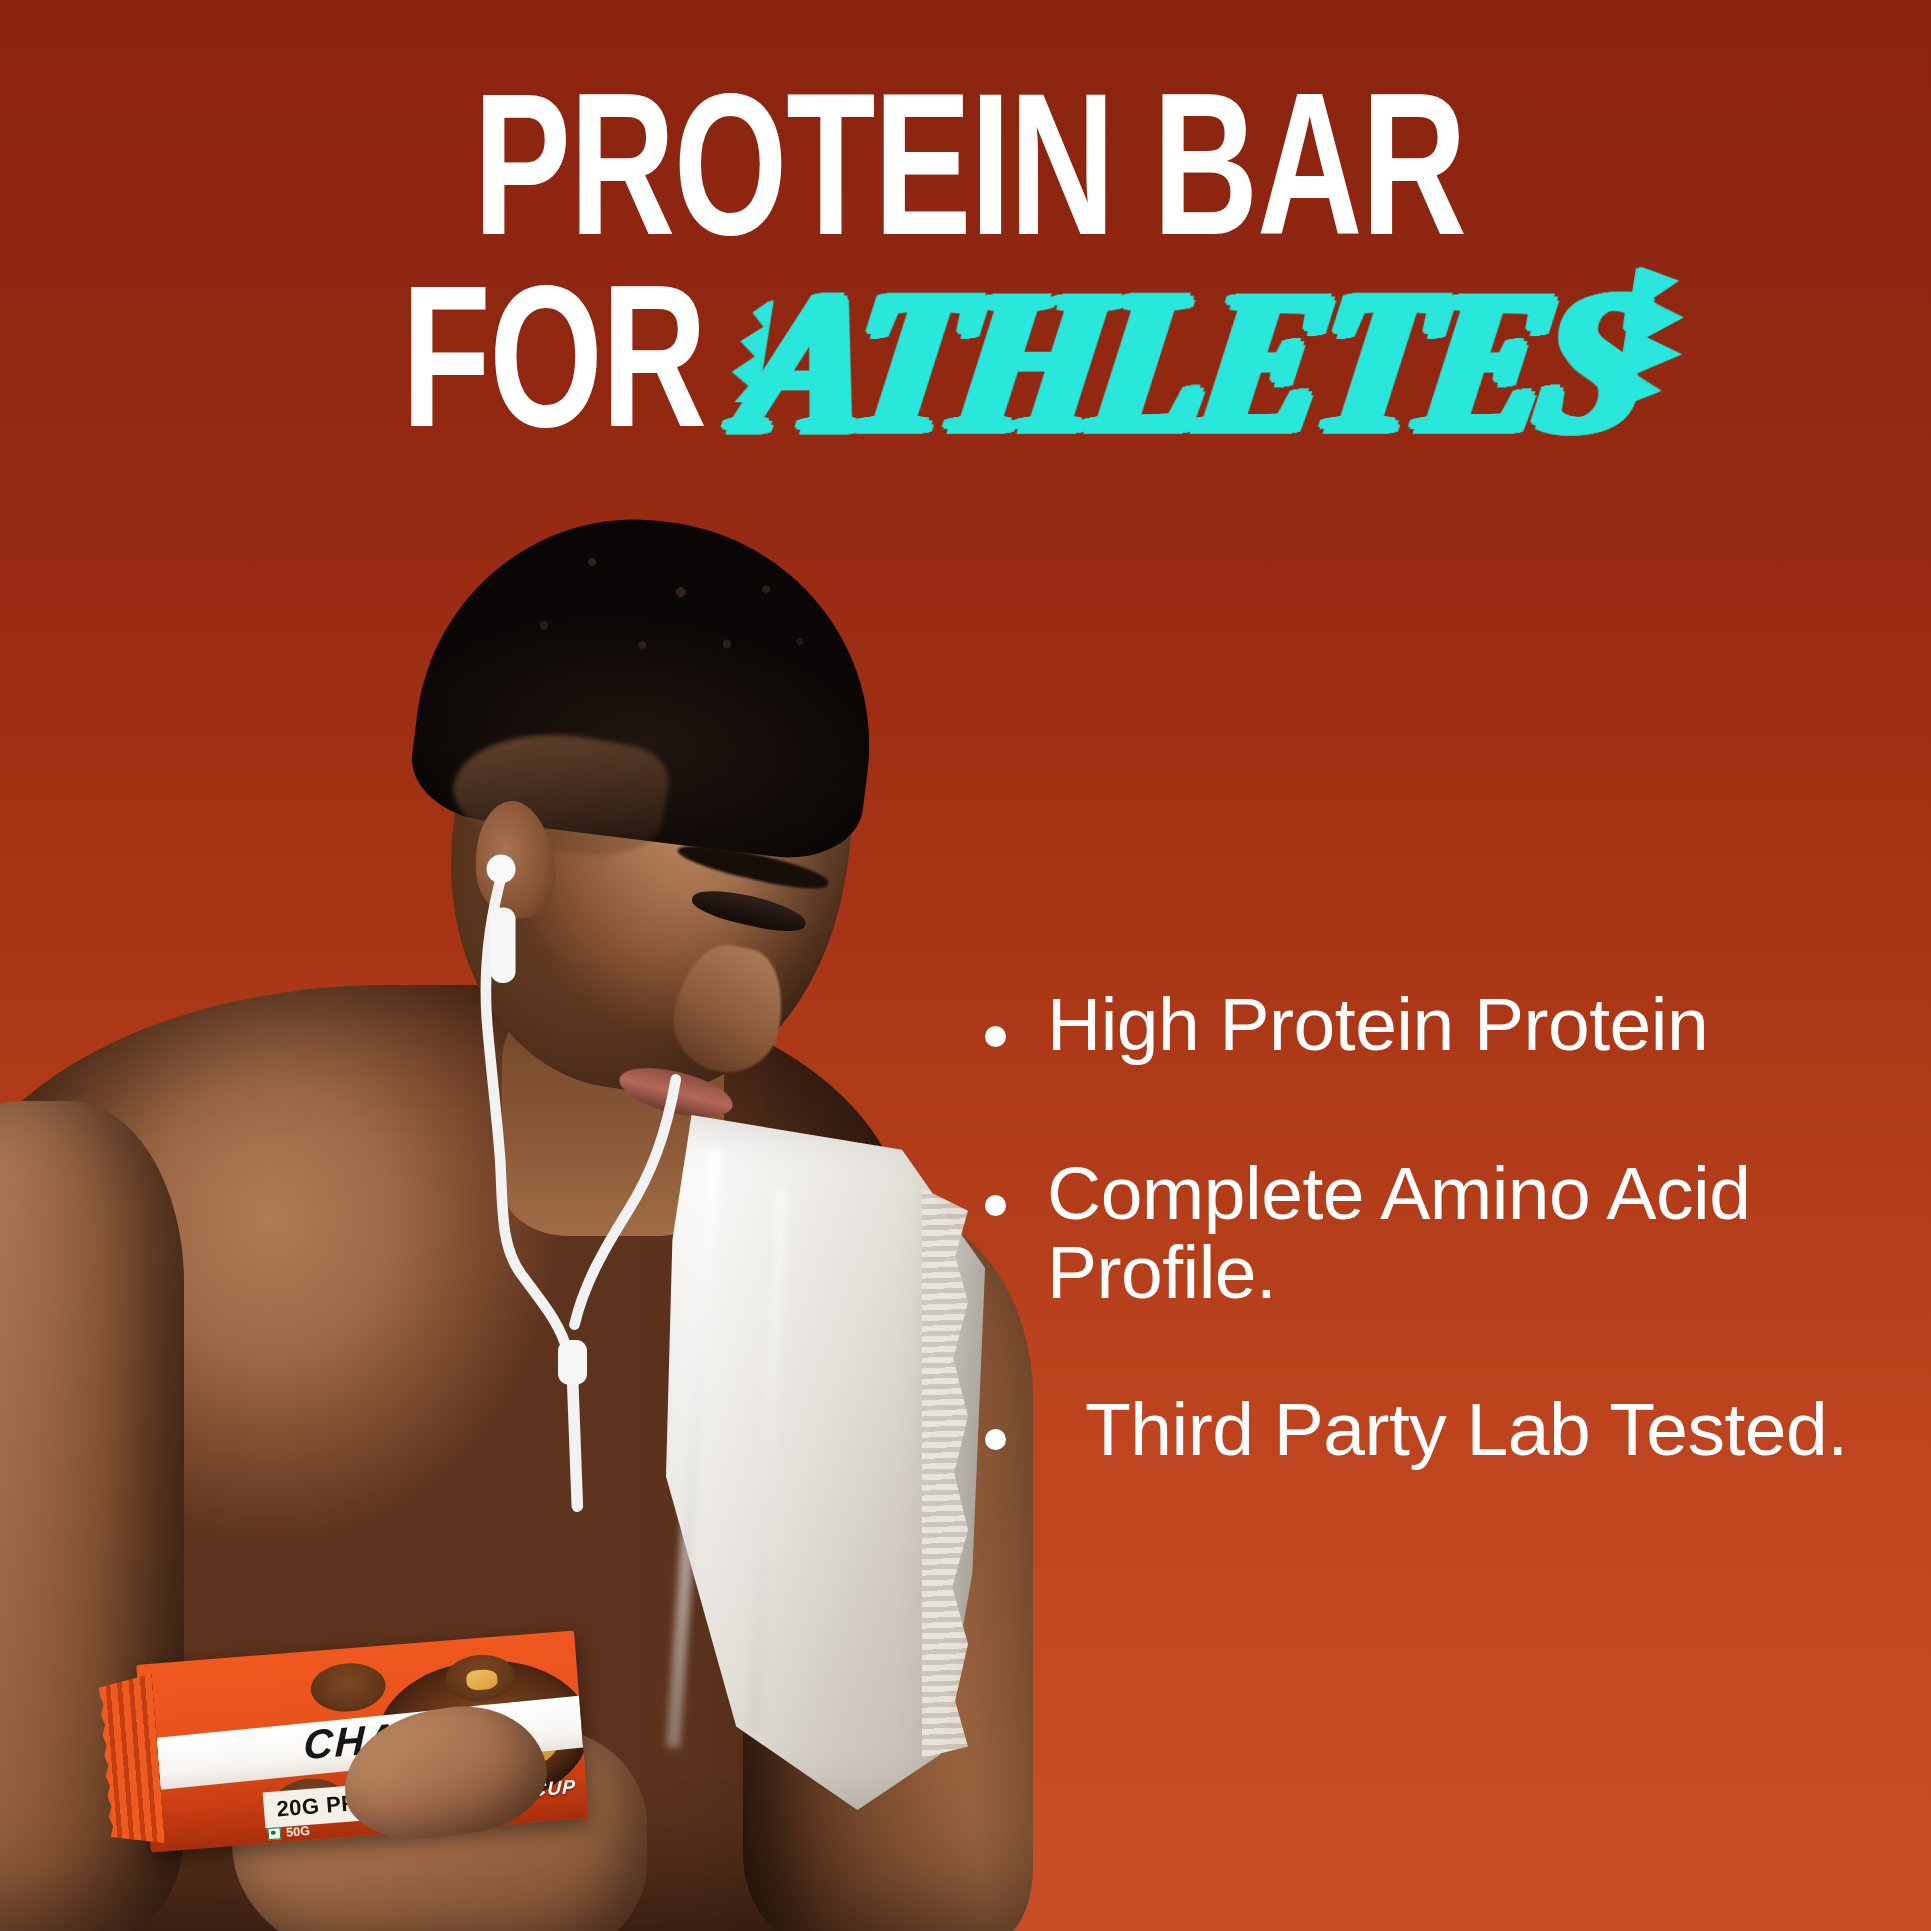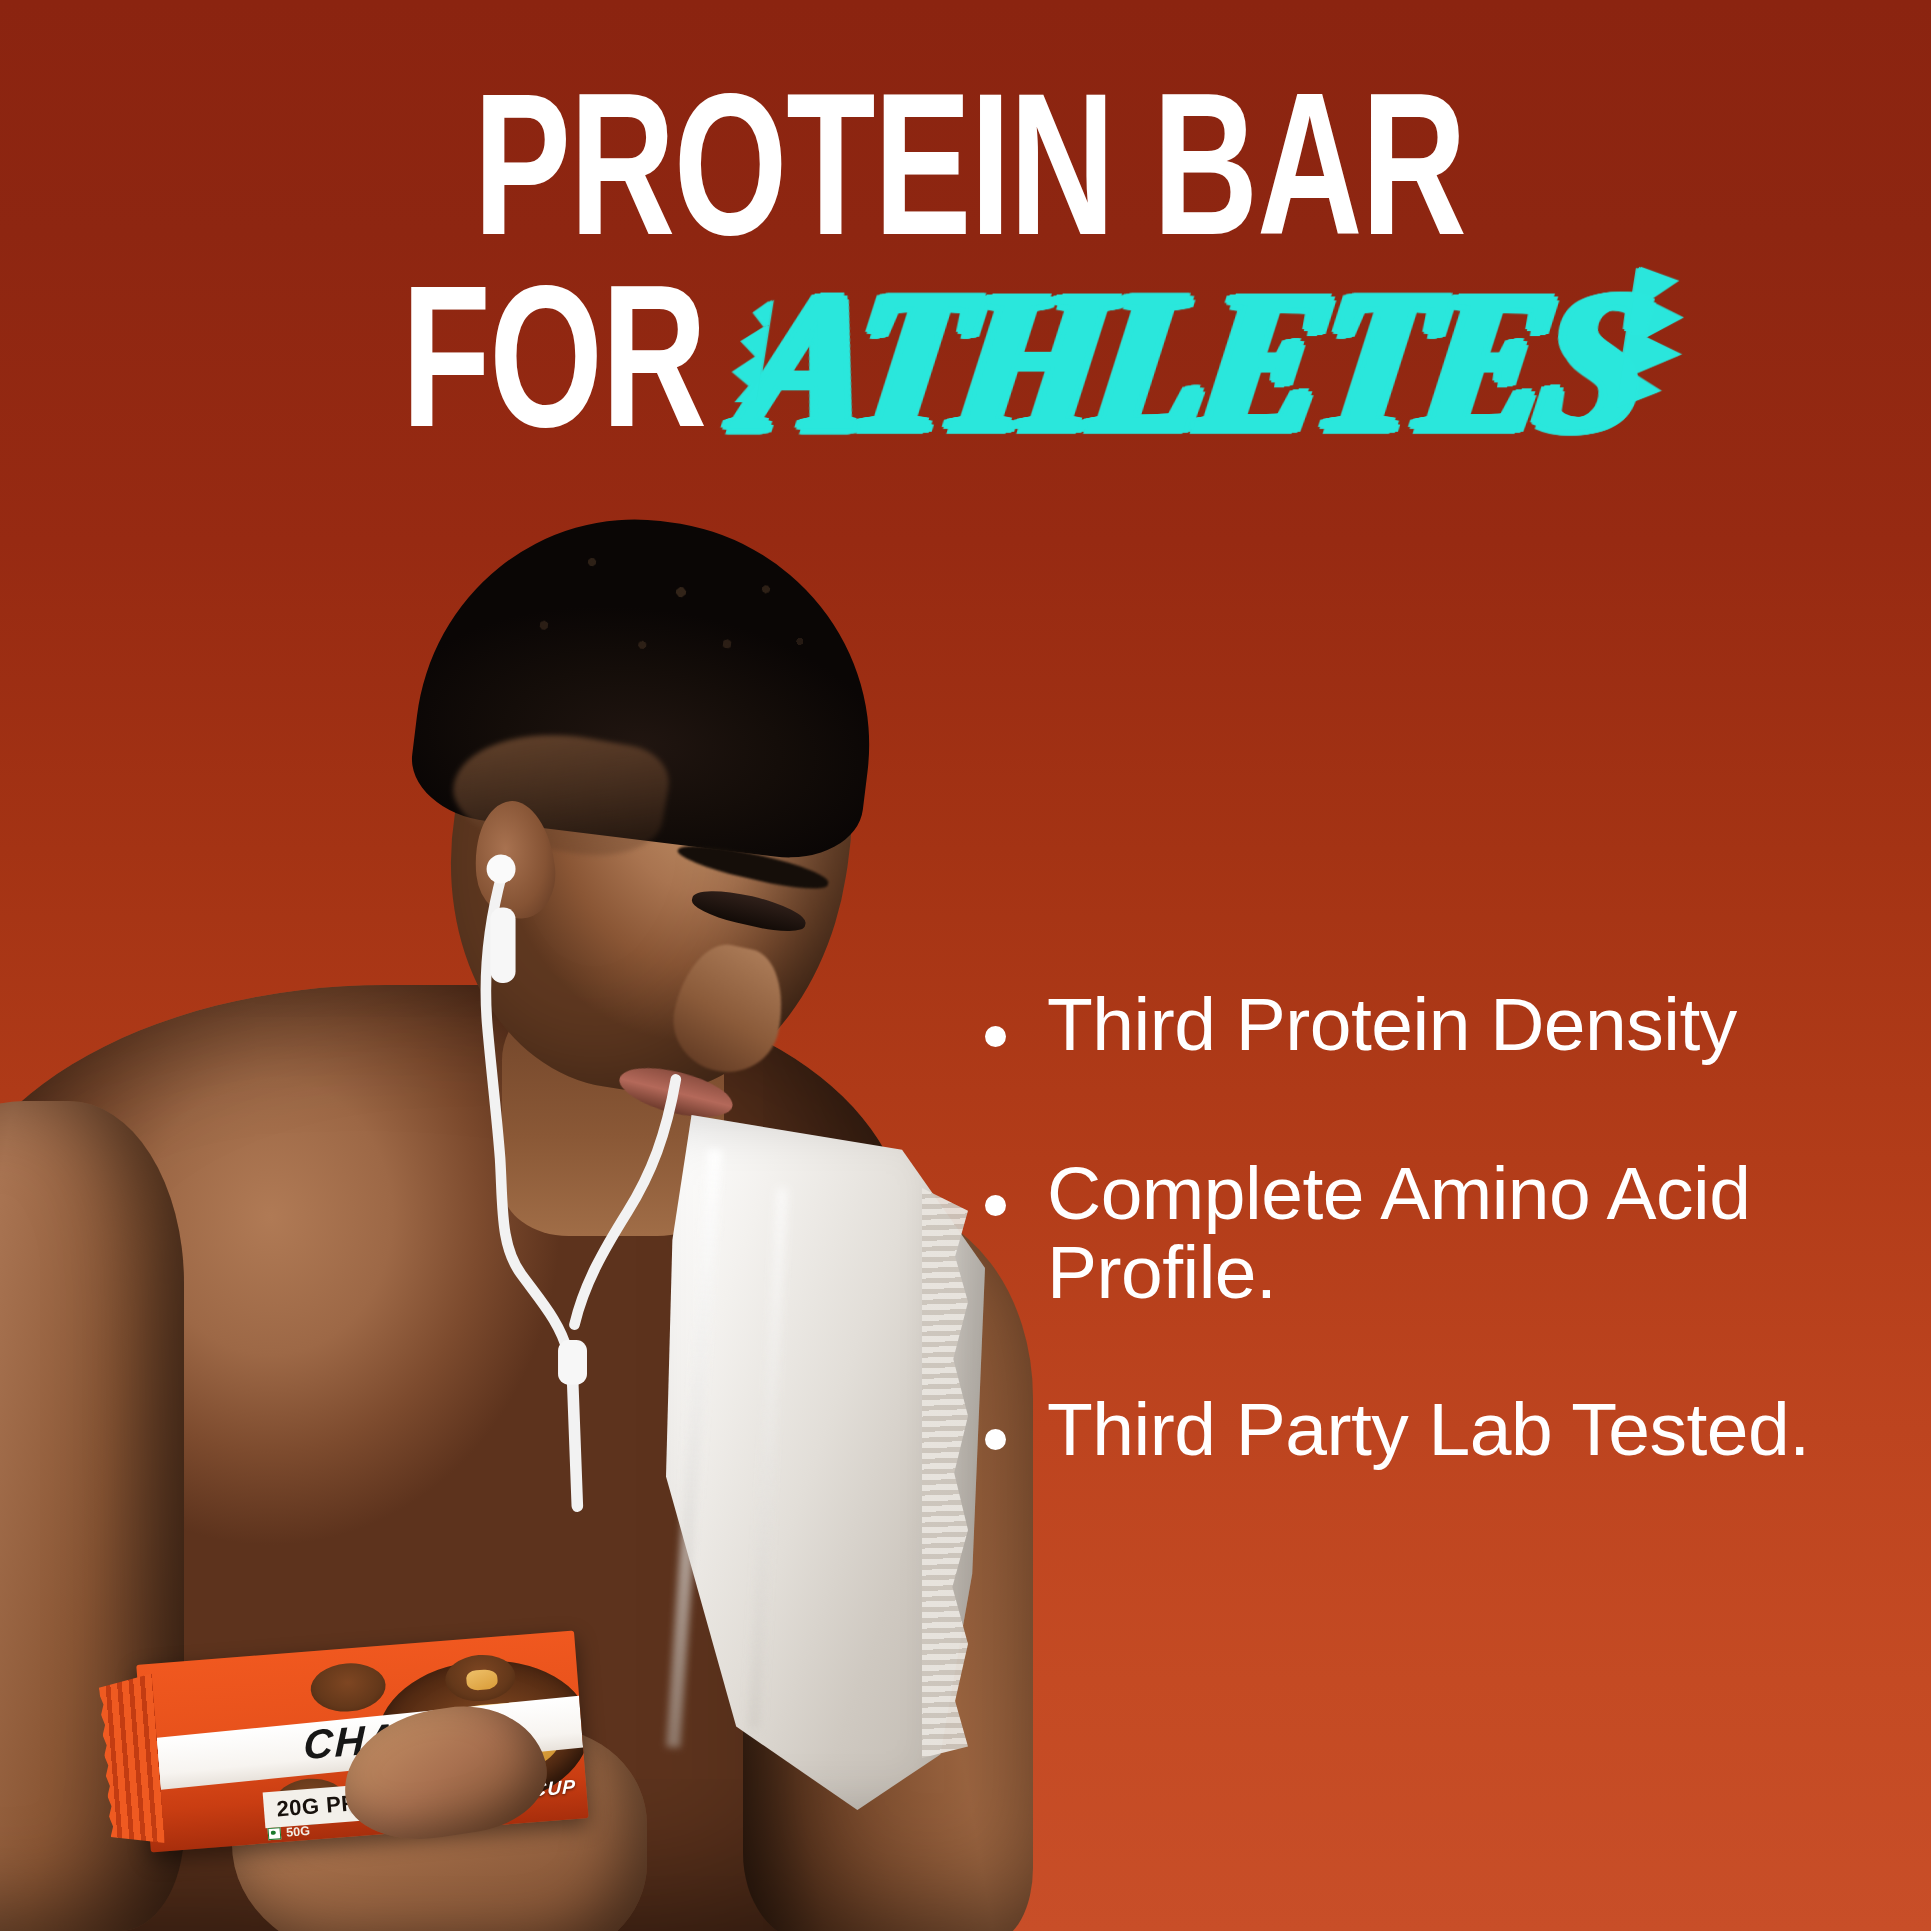--- a/index.html
+++ b/index.html
@@ -390,21 +390,21 @@
     position:absolute;
     left:985px; top:985px;
     width:888px;
     z-index:50;
   }
   .bullet-row{
     display:flex;
     align-items:flex-start;
     margin-bottom:89px;
   }
-  .bullet-row:last-child{margin-bottom:0;}
+  .bullet-row:last-child{margin-bottom:0;gap:38px;}
   .bullet-dot{
     width:21px;height:21px;border-radius:50%;
     background:#ffffff;flex:0 0 auto;
     margin-top:41px;margin-right:41px;
   }
   .bullet-text{
     color:#ffffff;
     font-family:"Liberation Sans", sans-serif;
     font-weight:normal;
     font-size:75px;
@@ -478,21 +478,21 @@
     <span class="hl-line1">PROTEIN BAR</span>
     <div class="hl-line2">
       <span class="hl-for">FOR</span>
       <span class="hl-athletes">ATHLETES</span>
     </div>
   </div>
 
   <div class="bullets">
     <div class="bullet-row b1">
       <span class="bullet-dot"></span>
-      <span class="bullet-text">Third Protein Density</span>
+      <span class="bullet-text">High Protein Protein</span>
     </div>
     <div class="bullet-row b2">
       <span class="bullet-dot"></span>
       <span class="bullet-text">Complete Amino Acid Profile.</span>
     </div>
     <div class="bullet-row b3">
       <span class="bullet-dot"></span>
       <span class="bullet-text">Third Party Lab Tested.</span>
     </div>
   </div>

